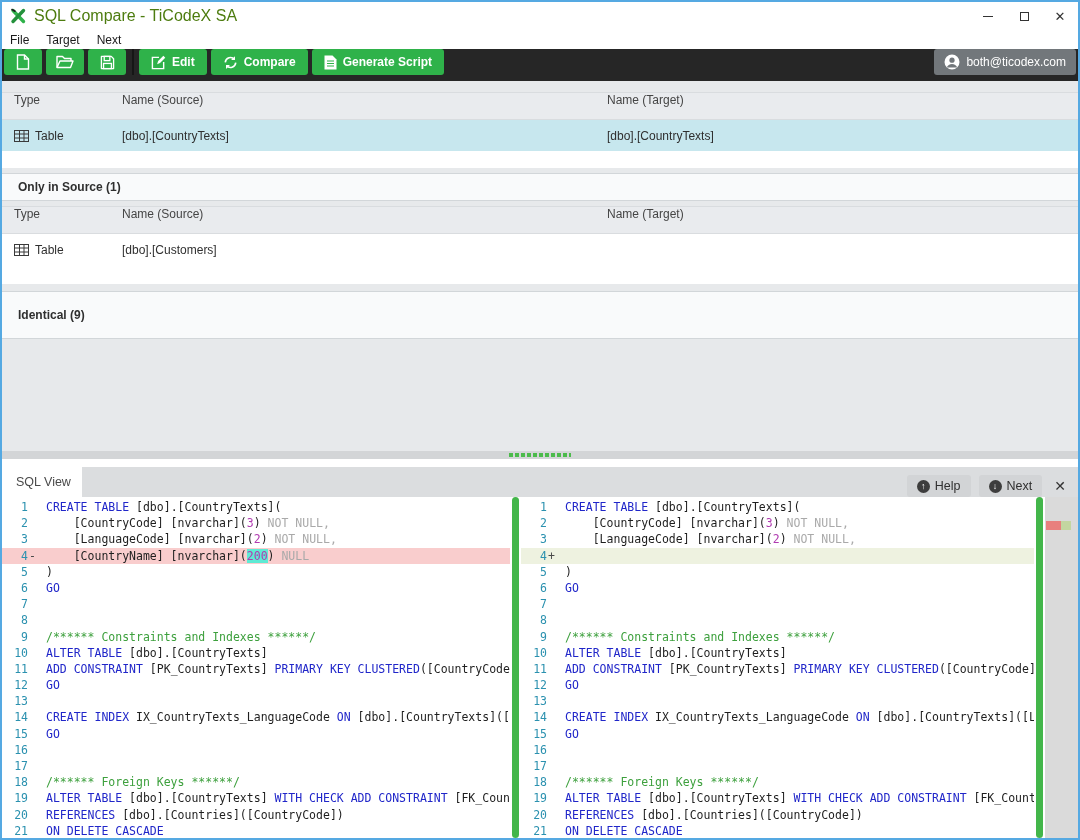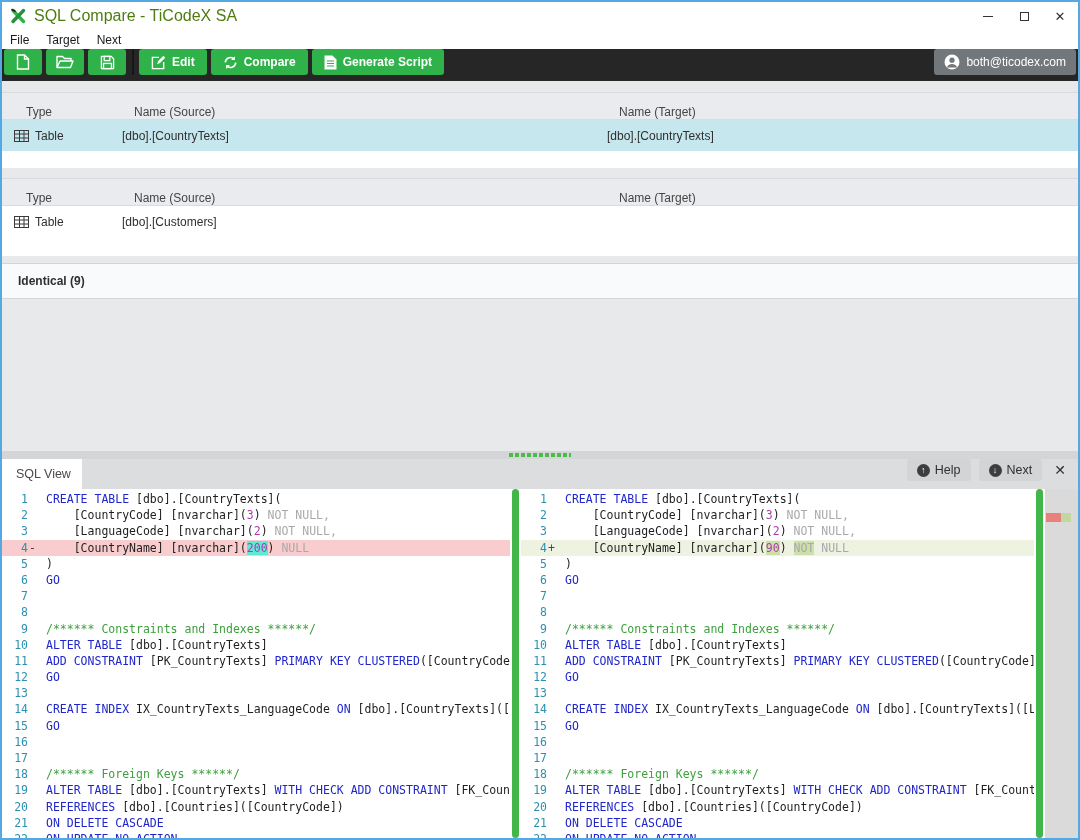--- a/index.html
+++ b/index.html
@@ -25,35 +25,35 @@
   .tbtn { background:#2fb24a; border:none; border-radius:3px; height:26px; display:flex; align-items:center; justify-content:center; margin-right:4px; color:#fff; font-family:"Liberation Sans",sans-serif; }
   .tbtn.icon-only { width:38px; }
   .tbtn.labeled { padding:0 12px; gap:6px; font-size:12px; font-weight:600; }
   .tsep { width:2px; height:26px; background:#161616; margin:0 5px 0 2px; flex:none; }
   .account { margin-left:auto; background:#72777b; border-radius:3px; height:26px; display:flex; align-items:center; gap:6px; padding:0 10px; margin-right:0; color:#fff; font-size:12px; }
 
   
   .grid-area { height:370px; background:#e7e9eb; flex:none; }
   .gap { background:#e7e9eb; }
   .sec-header { background:#f9fafb; border-top:1px solid #d2d6d9; border-bottom:1px solid #d2d6d9; display:flex; align-items:center; padding-left:16px; font-size:12px; font-weight:700; color:#2f2f2f; }
-  .col-header { background:#e9ebee; border-top:1px solid #d9dcdf; border-bottom:1px solid #d9dcdf; display:flex; align-items:flex-end; padding-left:24px; font-size:12px; color:#454545; }
+  .col-header { background:#e9ebee; border-top:1px solid #d9dcdf; border-bottom:1px solid #d9dcdf; display:flex; align-items:flex-start; padding-left:12px; font-size:12px; color:#454545; }
   .data-row { background:#fff; display:flex; align-items:center; padding-left:12px; font-size:12px; color:#2f2f2f; }
   .data-row.selected { background:#c7e7ee; }
   .col-type { width:108px; display:flex; align-items:center; gap:6px; }
   .col-source { width:485px; }
   .col-target { flex:1; }
   .white-spacer { background:#fff; }
 
   
   .splitter { height:8px; background:#d3d5d7; flex:none; position:relative; }
   .splitter .dots { position:absolute; left:507px; top:2px; width:62px; height:4px;
     background:repeating-linear-gradient(90deg,#4cbb4c 0 4px,transparent 4px 6px); }
 
   
-  .tabbar { height:30px; background:#dbdddf; flex:none; display:flex; align-items:flex-start; position:relative; }
+  .tabbar { height:30px; background:#dbdddf; flex:none; display:flex; align-items:flex-end; position:relative;margin-top:8px; }
   .sql-tab { width:80px; height:30px; background:#fff; display:flex; align-items:center; padding-left:14px; font-size:12.5px; color:#4a4a4a; flex:none; }
   .diff-title { position:absolute; left:0; right:0; text-align:center; font-size:12.5px; color:#333; pointer-events:none; }
   .nav-group { margin-left:auto; display:flex; align-items:center; gap:8px; padding-right:4px; z-index:2; }
   .nav-btn { background:#d2d4d6; border:none; border-radius:3px; height:22px; padding:0 10px; display:flex; align-items:center; gap:5px; font-size:12.5px; color:#2f2f2f; font-family:"Liberation Sans",sans-serif; }
   .circ { width:13px; height:13px; border-radius:50%; background:#3d3d3d; color:#fff; font-size:9px; line-height:13px; text-align:center; display:inline-block; }
   .close-x { font-size:14px; color:#333; margin:0 8px 0 4px; }
 
   .code-wrap { flex:1; background:#fff; display:flex; overflow:hidden; }
   .pane { overflow:hidden; padding-top:2px; font-family:"DejaVu Sans Mono", monospace; font-size:11.5px; }
   .pane.left  { width:508px; flex:none; }
@@ -180,20 +180,23 @@
           <path d="M0.5 4h14M0.5 8h14M5.5 0.5v11M10 0.5v11" stroke="#3a3a3a" fill="none"></path>
         </svg>
         <span>Table</span>
       </span>
       <span class="col-source">[dbo].[CountryTexts]</span>
       <span class="col-target">[dbo].[CountryTexts]</span>
     </div>
     <div class="white-spacer" style="height:17px"></div>
     <div class="gap" style="height:5px"></div>
 
+    <div class="sec-header" style="height:28px">
+      <span>Only in Source (1)</span>
+    </div>
     <div class="gap" style="height:5px"></div>
     <div class="col-header" style="height:28px">
       <span class="col-type">Type</span>
       <span class="col-source">Name (Source)</span>
       <span class="col-target">Name (Target)</span>
     </div>
     <div class="data-row" style="height:31px">
       <span class="col-type">
         <svg width="15" height="12" viewBox="0 0 15 12">
           <rect x="0.5" y="0.5" width="14" height="11" fill="none" stroke="#3a3a3a"></rect>
@@ -201,21 +204,21 @@
         </svg>
         <span>Table</span>
       </span>
       <span class="col-source">[dbo].[Customers]</span>
       <span class="col-target"></span>
     </div>
     <div class="white-spacer" style="height:19px"></div>
     <div class="gap" style="height:5px"></div>
 
     <div class="gap" style="height:2px"></div>
-    <div class="sec-header" style="height:36px">
+    <div class="sec-header" style="height:48px">
       <span>Identical (9)</span>
     </div>
     <div class="gap" style="height:66px"></div>
   </div>
 
   <div class="splitter">
     <div class="dots"></div>
   </div>
 
   <div class="tabbar">
@@ -258,21 +261,21 @@
         <div class="code-line"><span class="gutter"><span class="lnum">19</span><span class="lmark"></span></span><span class="lcode"><span class="kw">ALTER TABLE</span><span class="id"> [dbo].[CountryTexts] </span><span class="kw">WITH CHECK ADD CONSTRAINT</span><span class="id"> [FK_CountryTexts_Countries]</span></span></div>
         <div class="code-line"><span class="gutter"><span class="lnum">20</span><span class="lmark"></span></span><span class="lcode"><span class="kw">REFERENCES</span><span class="id"> [dbo].[Countries]([CountryCode])</span></span></div>
         <div class="code-line"><span class="gutter"><span class="lnum">21</span><span class="lmark"></span></span><span class="lcode"><span class="kw">ON DELETE CASCADE</span></span></div>
         <div class="code-line"><span class="gutter"><span class="lnum">22</span><span class="lmark"></span></span><span class="lcode"><span class="kw">ON UPDATE NO ACTION</span></span></div>
       </div>
     <div class="gbar"></div>
     <div class="pane right">
         <div class="code-line"><span class="gutter"><span class="lnum">1</span><span class="lmark"></span></span><span class="lcode"><span class="kw">CREATE TABLE</span><span class="id"> [dbo].[CountryTexts](</span></span></div>
         <div class="code-line"><span class="gutter"><span class="lnum">2</span><span class="lmark"></span></span><span class="lcode"><span class="id">    [CountryCode] [nvarchar](</span><span class="num">3</span><span class="id">)</span><span class="gr"> NOT NULL,</span></span></div>
         <div class="code-line"><span class="gutter"><span class="lnum">3</span><span class="lmark"></span></span><span class="lcode"><span class="id">    [LanguageCode] [nvarchar](</span><span class="num">2</span><span class="id">)</span><span class="gr"> NOT NULL,</span></span></div>
-        <div class="code-line added"><span class="gutter"><span class="lnum">4</span><span class="lmark">+</span></span><span class="lcode"><span class="id">    [CountryName] [nvarchar](</span><span class="num hl-g">90</span><span class="id">) </span><span class="gr hl-g">NOT</span><span class="gr"> NULL</span></span></div>
+        <div class="code-line added"><span class="gutter"><span class="lnum">4</span><span class="lmark">+</span></span></div>
         <div class="code-line"><span class="gutter"><span class="lnum">5</span><span class="lmark"></span></span><span class="lcode"><span class="id">)</span></span></div>
         <div class="code-line"><span class="gutter"><span class="lnum">6</span><span class="lmark"></span></span><span class="lcode"><span class="kw">GO</span></span></div>
         <div class="code-line"><span class="gutter"><span class="lnum">7</span><span class="lmark"></span></span><span class="lcode"></span></div>
         <div class="code-line"><span class="gutter"><span class="lnum">8</span><span class="lmark"></span></span><span class="lcode"></span></div>
         <div class="code-line"><span class="gutter"><span class="lnum">9</span><span class="lmark"></span></span><span class="lcode"><span class="cm">/****** Constraints and Indexes ******/</span></span></div>
         <div class="code-line"><span class="gutter"><span class="lnum">10</span><span class="lmark"></span></span><span class="lcode"><span class="kw">ALTER TABLE</span><span class="id"> [dbo].[CountryTexts]</span></span></div>
         <div class="code-line"><span class="gutter"><span class="lnum">11</span><span class="lmark"></span></span><span class="lcode"><span class="kw">ADD CONSTRAINT</span><span class="id"> [PK_CountryTexts] </span><span class="kw">PRIMARY KEY CLUSTERED</span><span class="id">([CountryCode],[LanguageCode])</span></span></div>
         <div class="code-line"><span class="gutter"><span class="lnum">12</span><span class="lmark"></span></span><span class="lcode"><span class="kw">GO</span></span></div>
         <div class="code-line"><span class="gutter"><span class="lnum">13</span><span class="lmark"></span></span><span class="lcode"></span></div>
         <div class="code-line"><span class="gutter"><span class="lnum">14</span><span class="lmark"></span></span><span class="lcode"><span class="kw">CREATE INDEX</span><span class="id"> IX_CountryTexts_LanguageCode </span><span class="kw">ON</span><span class="id"> [dbo].[CountryTexts]([LanguageCode])</span></span></div>

